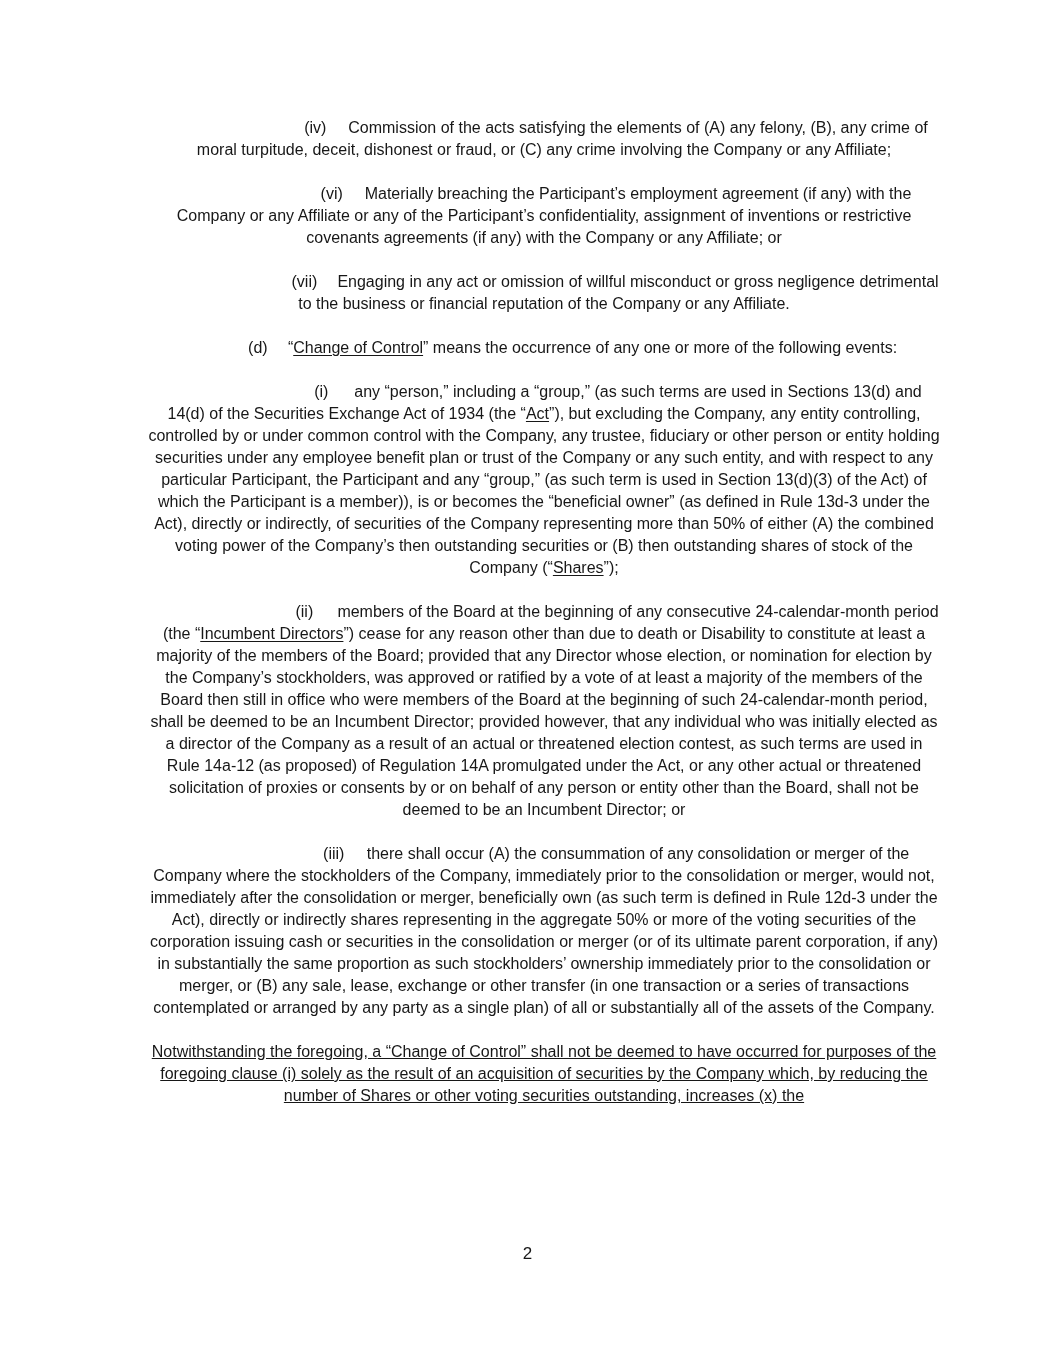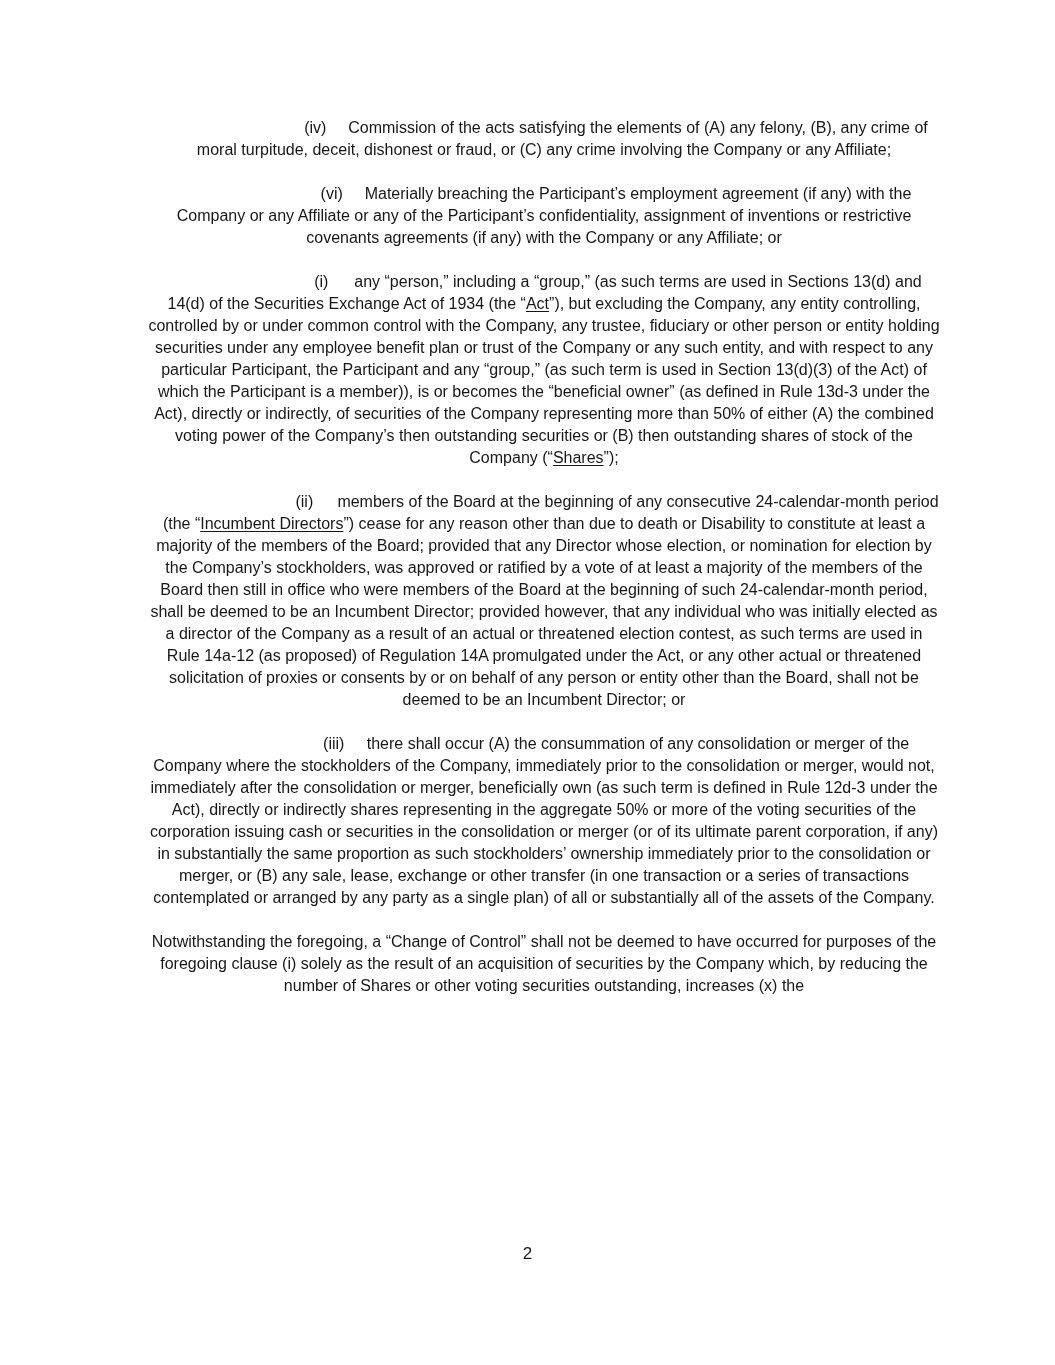--- a/index.html
+++ b/index.html
@@ -15,21 +15,21 @@
   .content {
     position: absolute;
     left: 148px;
     top: 117px;
     width: 792px;
     font-size: 16px;
     line-height: 22px;
     text-align: center;
   }
   .para { margin: 0 0 22px 0; }
-  .para.flush { margin-bottom: 14px; text-indent: 0; }
+  .para.flush { margin-bottom: 14px; text-indent: 0; text-decoration: underline; }
   .para.romanette { text-indent: 122px; }
   .para.romanette > .label { display: inline-block; width: 66px; text-indent: 0; }
   .para.letter { text-indent: 37px; }
   .para.letter > .label { display: inline-block; width: 60px; text-indent: 0; }
   .u { text-decoration: underline; text-underline-offset: 2px; }
   .page-number {
     position: absolute;
     top: 1243px;
     left: 0;
     width: 100%;
@@ -39,19 +39,21 @@
     color: #171717;
   }
 </style>
 </head>
 <body>
 
 <div class="page">
   <div class="content" id="document-body">
       <p class="para romanette"><span class="label">(iv)</span><span>Commission of the acts satisfying the elements of (A) any felony, (B), any crime of moral turpitude, deceit, dishonest or fraud, or (C) any crime involving the Company or any Affiliate;</span></p>
       <p class="para romanette"><span class="label">(vi)</span><span>Materially breaching the Participant’s employment agreement (if any) with the Company or any Affiliate or any of the Participant’s confidentiality, assignment of inventions or restrictive covenants agreements (if any) with the Company or any Affiliate; or</span></p>
+      <p class="para romanette"><span class="label">(vii)</span><span>Engaging in any act or omission of willful misconduct or gross negligence detrimental to the business or financial reputation of the Company or any Affiliate.</span></p>
+      <p class="para letter"><span class="label">(d)</span><span>“</span><span class="u">Change of Control</span><span>” means the occurrence of any one or more of the following events:</span></p>
       <p class="para romanette"><span class="label">(i)</span><span>any “person,” including a “group,” (as such terms are used in Sections 13(d) and 14(d) of the Securities Exchange Act of 1934 (the “</span><span class="u">Act</span><span>”), but excluding the Company, any entity controlling, controlled by or under common control with the Company, any trustee, fiduciary or other person or entity holding securities under any employee benefit plan or trust of the Company or any such entity, and with respect to any particular Participant, the Participant and any “group,” (as such term is used in Section 13(d)(3) of the Act) of which the Participant is a member)), is or becomes the “beneficial owner” (as defined in Rule 13d-3 under the Act), directly or indirectly, of securities of the Company representing more than 50% of either (A) the combined voting power of the Company’s then outstanding securities or (B) then outstanding shares of stock of the Company (“</span><span class="u">Shares</span><span>”);</span></p>
       <p class="para romanette"><span class="label">(ii)</span><span>members of the Board at the beginning of any consecutive 24-calendar-month period (the “</span><span class="u">Incumbent Directors</span><span>”) cease for any reason other than due to death or Disability to constitute at least a majority of the members of the Board; provided that any Director whose election, or nomination for election by the Company’s stockholders, was approved or ratified by a vote of at least a majority of the members of the Board then still in office who were members of the Board at the beginning of such 24-calendar-month period, shall be deemed to be an Incumbent Director; provided however, that any individual who was initially elected as a director of the Company as a result of an actual or threatened election contest, as such terms are used in Rule 14a-12 (as proposed) of Regulation 14A promulgated under the Act, or any other actual or threatened solicitation of proxies or consents by or on behalf of any person or entity other than the Board, shall not be deemed to be an Incumbent Director; or</span></p>
       <p class="para romanette"><span class="label">(iii)</span><span>there shall occur (A) the consummation of any consolidation or merger of the Company where the stockholders of the Company, immediately prior to the consolidation or merger, would not, immediately after the consolidation or merger, beneficially own (as such term is defined in Rule 12d-3 under the Act), directly or indirectly shares representing in the aggregate 50% or more of the voting securities of the corporation issuing cash or securities in the consolidation or merger (or of its ultimate parent corporation, if any) in substantially the same proportion as such stockholders’ ownership immediately prior to the consolidation or merger, or (B) any sale, lease, exchange or other transfer (in one transaction or a series of transactions contemplated or arranged by any party as a single plan) of all or substantially all of the assets of the Company.</span></p>
       <p class="para flush"><span>Notwithstanding the foregoing, a “Change of Control” shall not be deemed to have occurred for purposes of the foregoing clause (i) solely as the result of an acquisition of securities by the Company which, by reducing the number of Shares or other voting securities outstanding, increases (x) the</span></p>
     </div>
   <div class="page-number">2</div>
 </div>
 
 </body></html>

